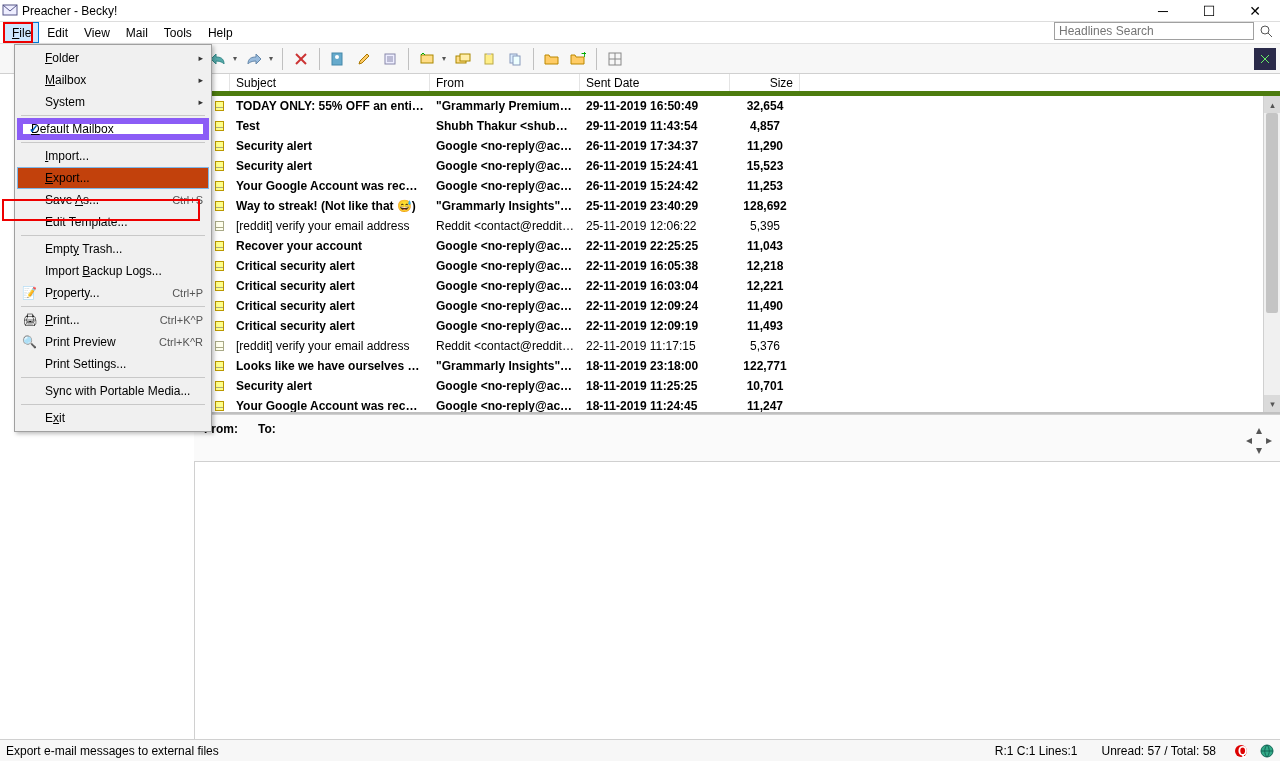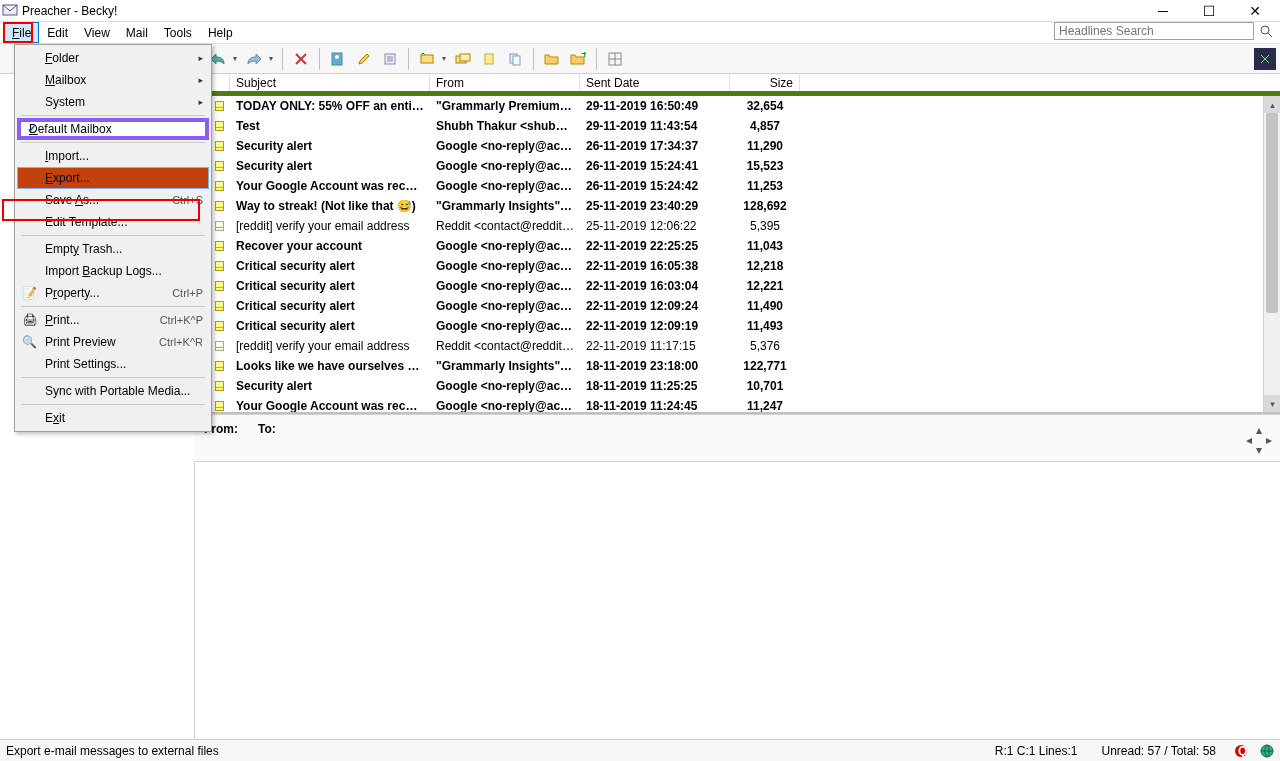--- a/index.html
+++ b/index.html
@@ -69,21 +69,21 @@
 .status-seg { padding: 0 6px; }
 .status-icon { width: 14px; height: 14px; display: inline-block; }
 
 
 .file-menu { position: absolute; left: 14px; top: 44px; width: 198px; background: #f0f0f0; border: 1px solid #a0a0a0; box-shadow: 2px 2px 4px rgba(0,0,0,0.25); z-index: 100; padding: 2px; }
 .file-menu-item { height: 22px; display: flex; align-items: center; padding: 0 6px 0 28px; position: relative; }
 .file-menu-item.sep { height: 1px; background: #c8c8c8; margin: 2px 4px; padding: 0; }
 .file-menu-item .shortcut { margin-left: auto; color: #555; font-size: 11px; }
 .file-menu-item .arrow { margin-left: auto; font-size: 9px; color: #333; }
 .file-menu-item.checked::before { content: '✓'; position: absolute; left: 6px; color: #0060c0; font-weight: bold; }
-.file-menu-item.checked { background: #fff; border: 4px solid #8b5cf6; padding-left: 8px; }
+.file-menu-item.checked { background: #fff; border: 6px solid #8b5cf6; padding-left: 8px; }
 .file-menu-item.hover { background: #c2410c; border: 1px solid #7db7e8; padding-left: 27px; }
 .file-menu-item .m-icon { position: absolute; left: 6px; width: 14px; height: 14px; display: flex; align-items: center; justify-content: center; }
 .file-menu-item .u { text-decoration: underline; }
 .export-highlight { position: absolute; border: 2px solid #e00; pointer-events: none; z-index: 101; }
 
 .env-icon { display:inline-block; width:14px; height:10px; border:1px solid #aa8; background:#ffe; position:relative; }
 .env-icon.unread { border-color:#b90; background:#ff8; }
 .env-icon::before { content:''; position:absolute; top:0; left:0; right:0; height:5px; border-bottom:1px solid #aa8; }
 .flag-h { color:#1060c0; font-size:9px; font-weight:bold; margin-right:1px; }
 </style>

